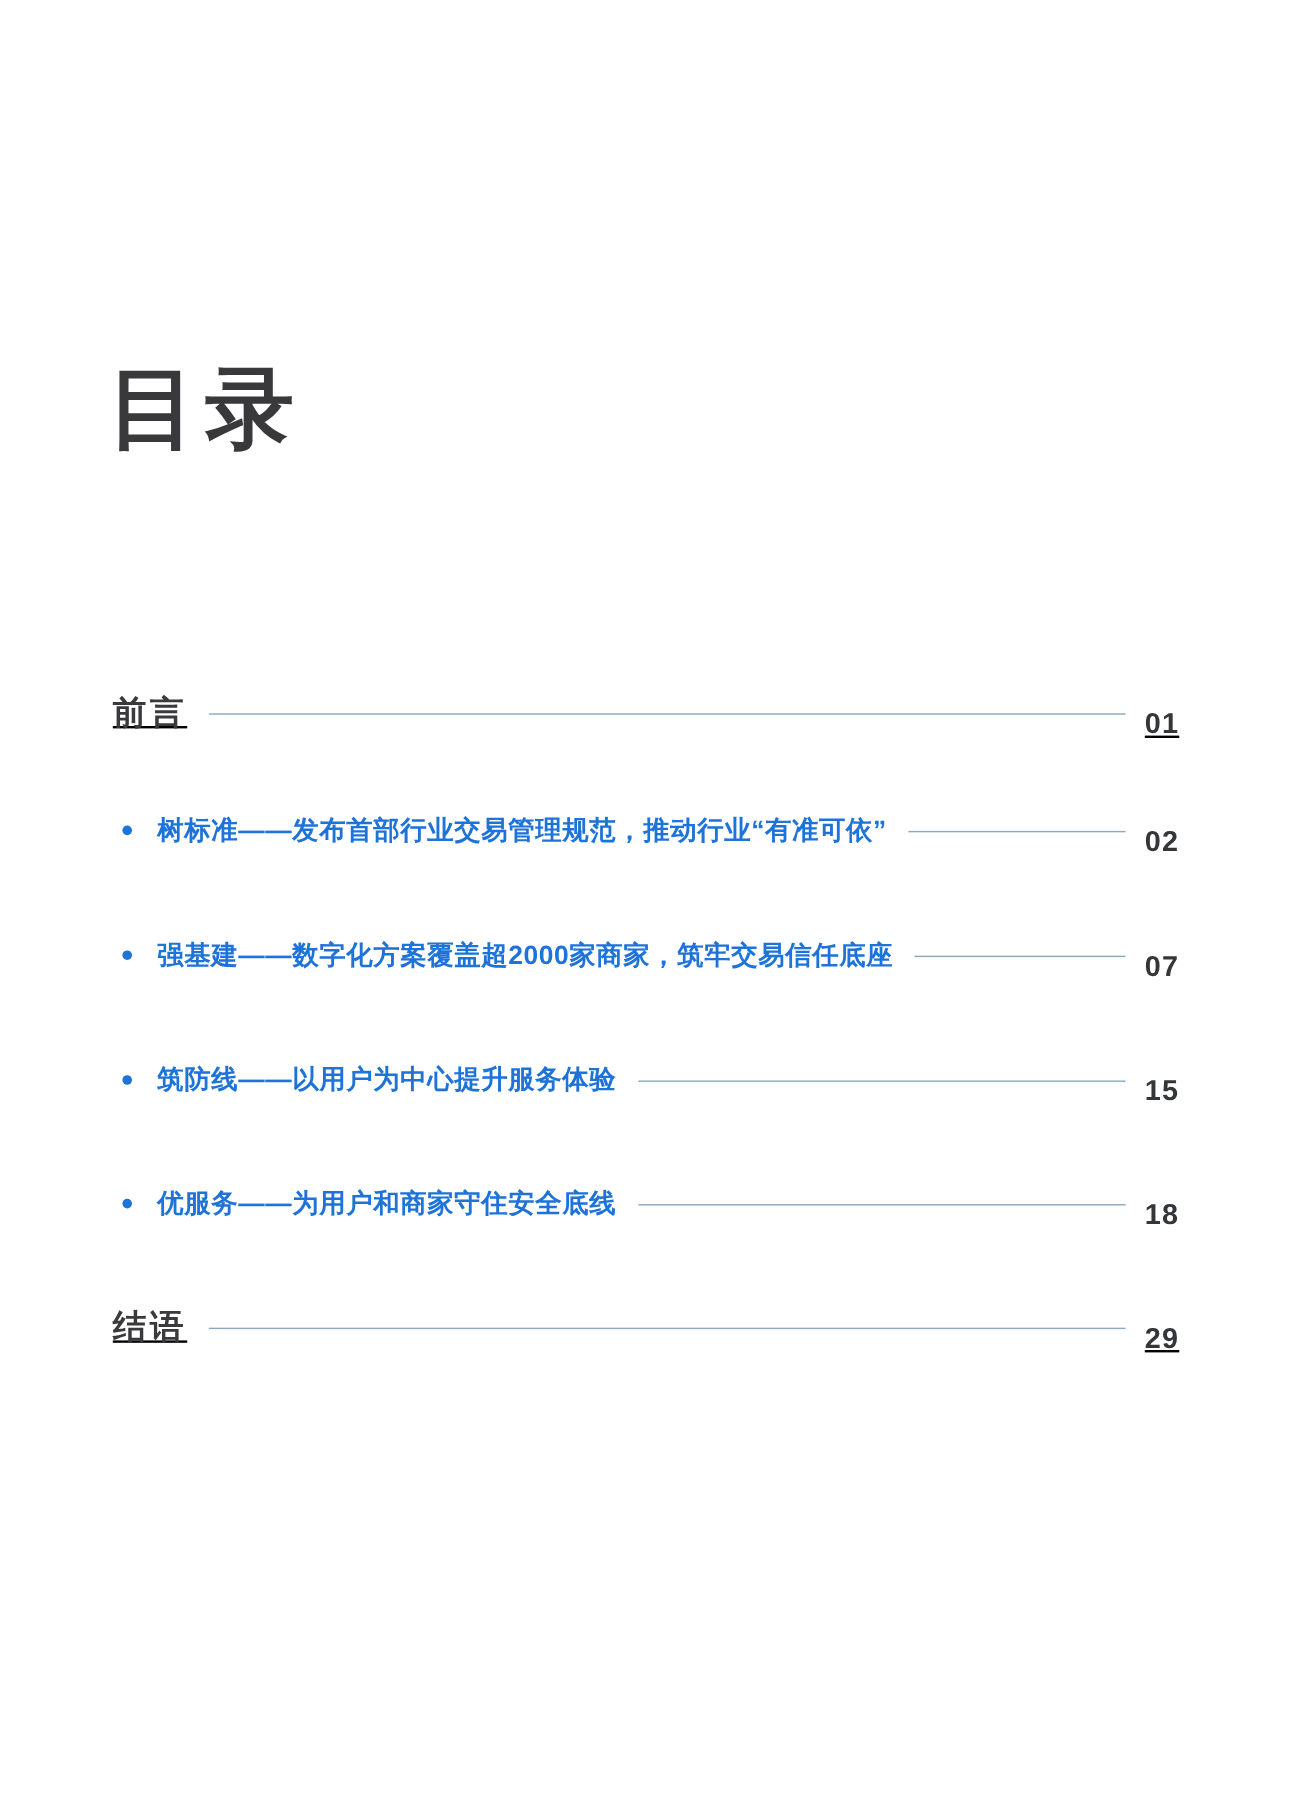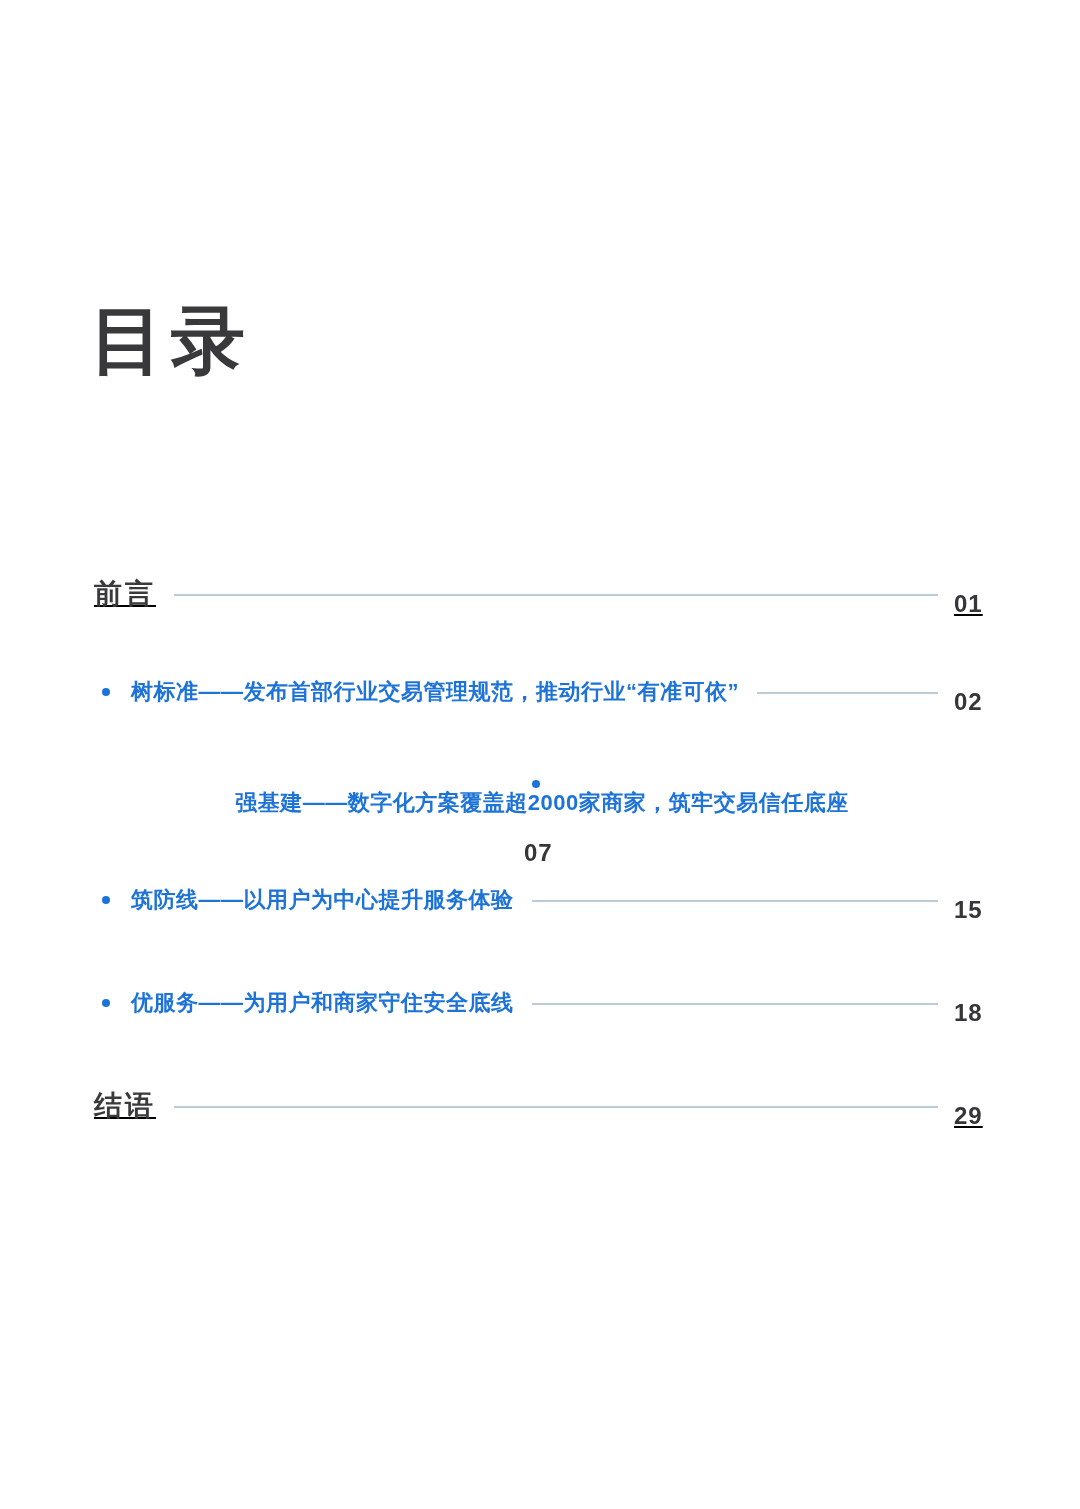--- a/index.html
+++ b/index.html
@@ -72,21 +72,21 @@
     color: #35363a;
     min-width: 36px;
     text-align: left;
     white-space: nowrap;
     letter-spacing: 1px;
     margin-top: 19px;
   }
   
   #row-0 { top: 575px; }
   #row-1 { top: 676px; }
-  #row-2 { top: 780px; flex-direction: column; }
+  #row-2 { top: 780px; }
   #row-3 { top: 884px; }
   #row-4 { top: 987px; }
   #row-5 { top: 1087px; }
 </style>
 </head>
 <body>
 
 <div class="page">
 
   <h1 class="doc-title">目录</h1>

